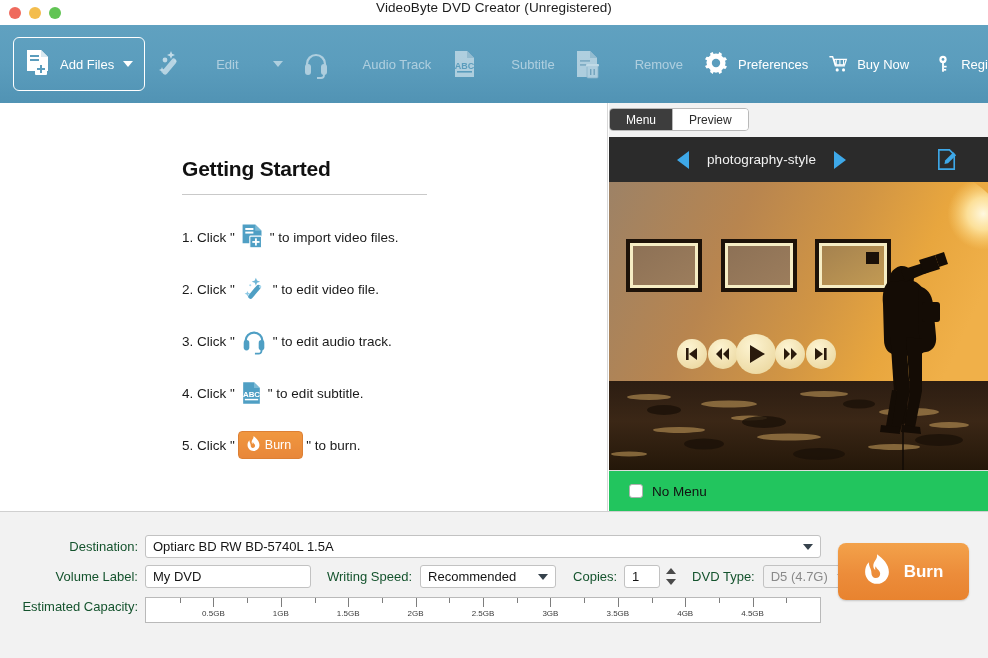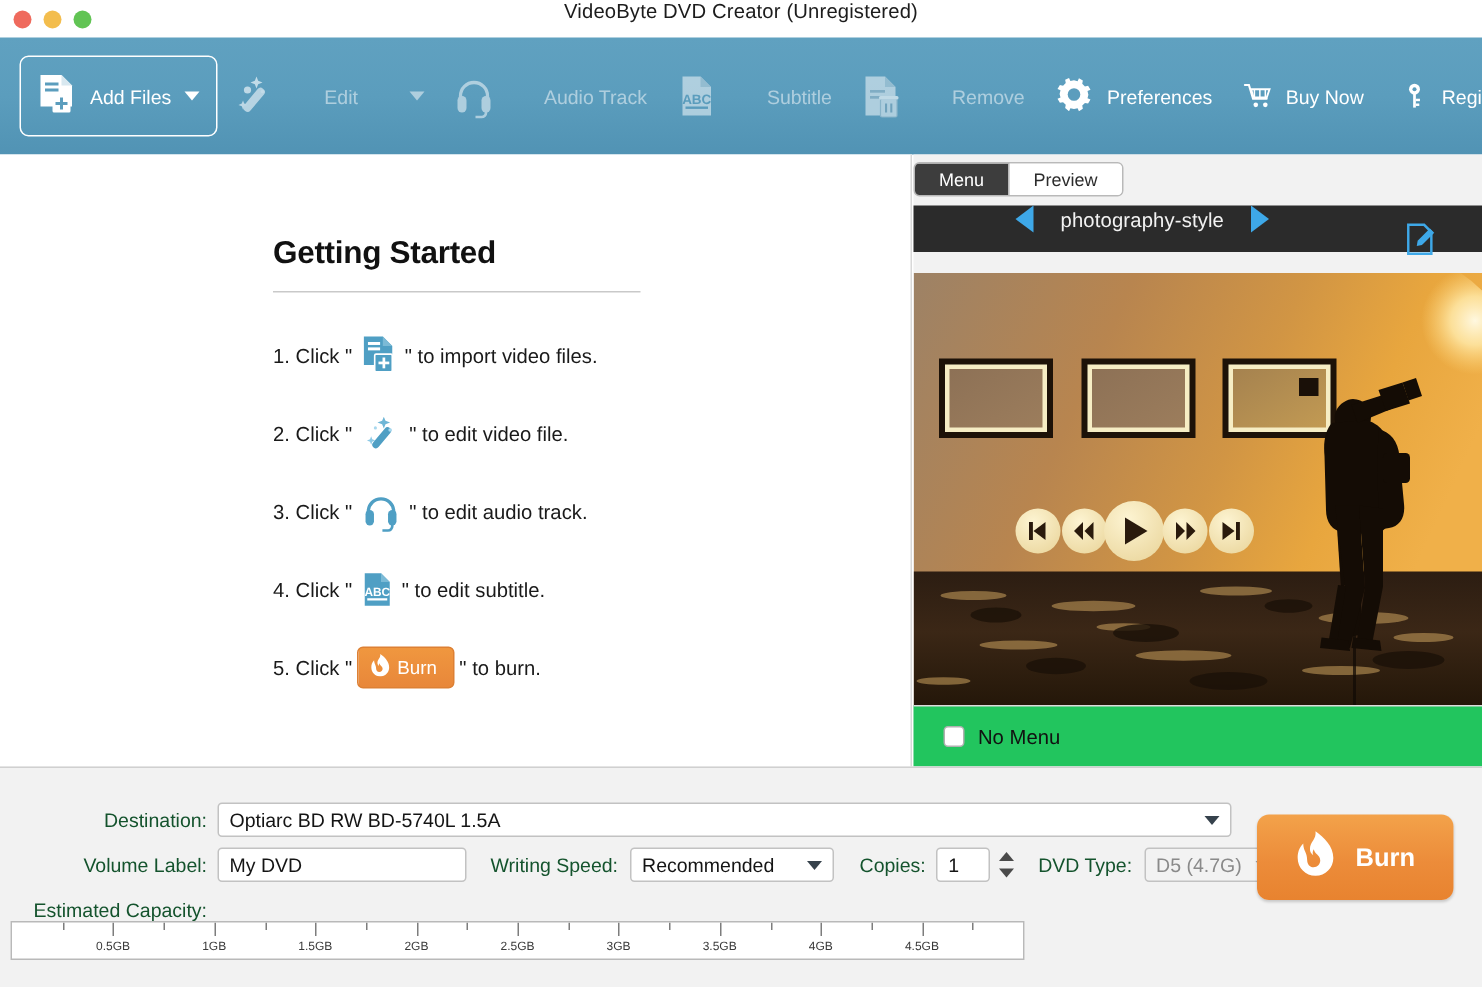--- a/index.html
+++ b/index.html
@@ -114,23 +114,23 @@
     display: flex; align-items: center; justify-content: center;
     font-size: 12px; padding: 0 16px; height: 100%;
     background: #ffffff; color: #2c2c2c;
     border-right: 1px solid #b9b9b9;
   }
   .tab:last-child { border-right: none; }
   .tab.active { background: #3d3d3d; color: #ffffff; }
 
   .menu-bar {
     position: absolute; left: 0; top: 34px;
-    width: 379px; height: 31px;
+    width: 379px; height: 45px;
     background: #2b2b2b;
-    display: flex; align-items: flex-start;
+    display: flex; align-items: center;
   }
   .mb-nav {
     display: flex; align-items: center; gap: 18px;
     margin-left: 68px;
   }
   .tri { width: 0; height: 0; }
   .tri.left {
     border-top: 9px solid transparent; border-bottom: 9px solid transparent;
     border-right: 12px solid #3ea8e8;
   }
@@ -200,21 +200,21 @@
   }
   .stepper i {
     width: 0; height: 0;
     border-left: 5px solid transparent; border-right: 5px solid transparent;
   }
   .stepper i.up { border-bottom: 6px solid #4a4a4a; }
   .stepper i.dn { border-top: 6px solid #4a4a4a; }
   .row-vol .lbl.l4 { margin-left: 14px; }
   .row-vol .f-type { width: 92px; margin-left: 8px; }
 
-  .row-cap { position: absolute; left: 0; top: 85px; display: flex; align-items: flex-start; flex-direction: column; }
+  .row-cap { position: absolute; left: 0; top: 85px; display: flex; align-items: flex-start; }
   .row-cap .lbl { width: 138px; padding-top: 2px; }
   .capbar {
     width: 676px; height: 26px; margin-left: 7px;
     background: #ffffff; border: 1px solid #b9b9b9;
     position: relative; overflow: hidden;
   }
   .tick { position: absolute; top: 0; width: 1px; background: #7d7d7d; }
   .tick.major { height: 9px; }
   .tick.minor { height: 5px; }
   .cap-lbl {

